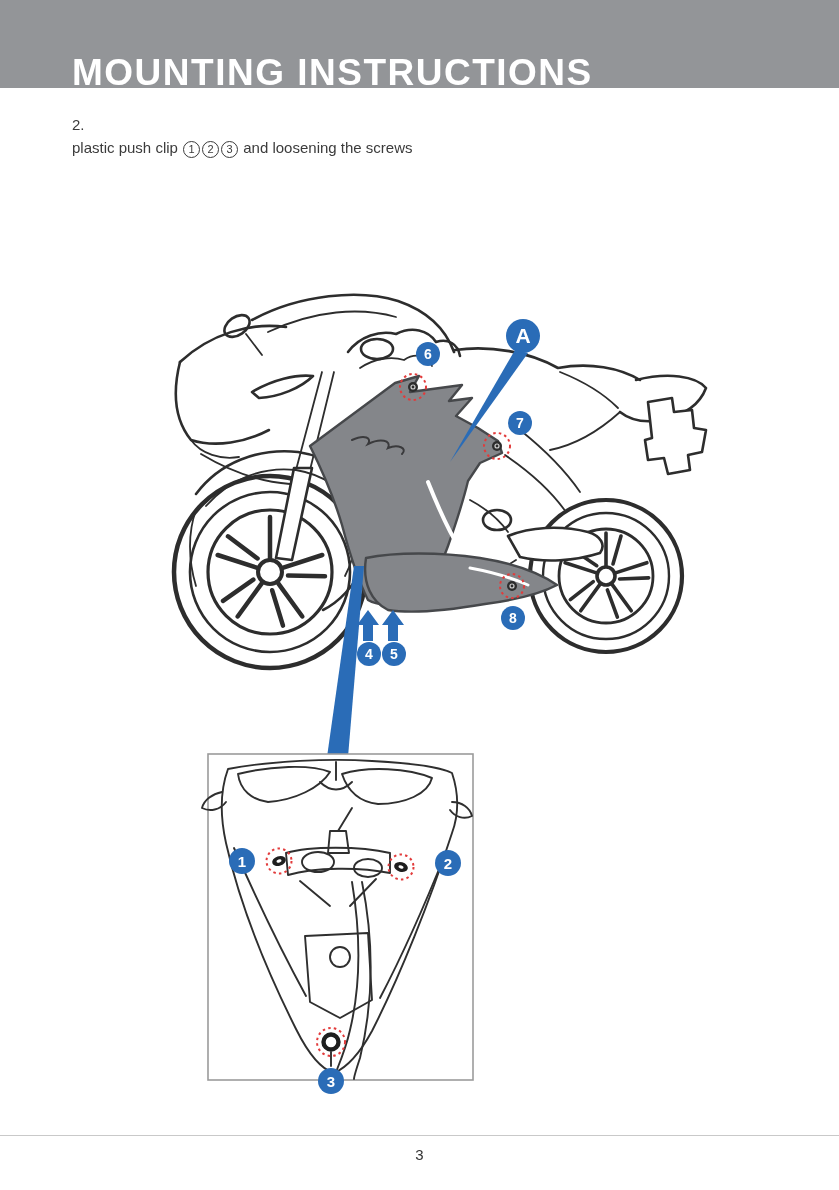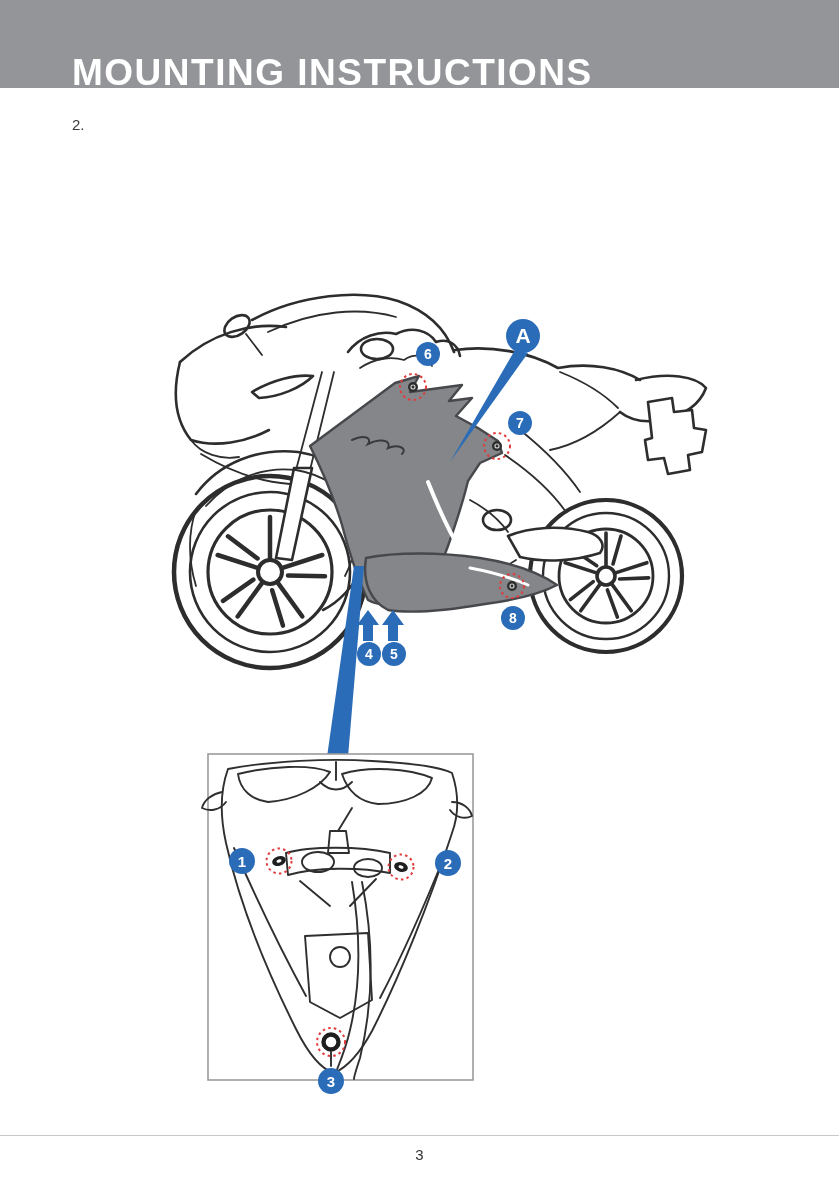--- a/index.html
+++ b/index.html
@@ -59,20 +59,21 @@
 <body>
 
 <div class="page">
 
   <div class="header-band">
     <h1>MOUNTING INSTRUCTIONS</h1>
   </div>
 
   <div class="instructions">
     <div class="row">2.</div>
+    <div class="row"><span>plastic push clip</span>&nbsp;<span><span class="circled">1</span><span class="circled">2</span><span class="circled">3</span></span>&nbsp;<span>and loosening the screws</span></div>
   </div>
 
   <div class="figure-layer">
     <svg width="839" height="1190" viewBox="0 0 839 1190">
       <defs>
         <g id="fspoke" stroke="#2d2d2d" stroke-width="4.5" stroke-linecap="round">
           <line x1="270" y1="558" x2="270" y2="517"></line>
           <line x1="279" y1="556" x2="291" y2="521"></line>
         </g>
         <g id="rspoke" stroke="#2d2d2d" stroke-width="3.6" stroke-linecap="round">

